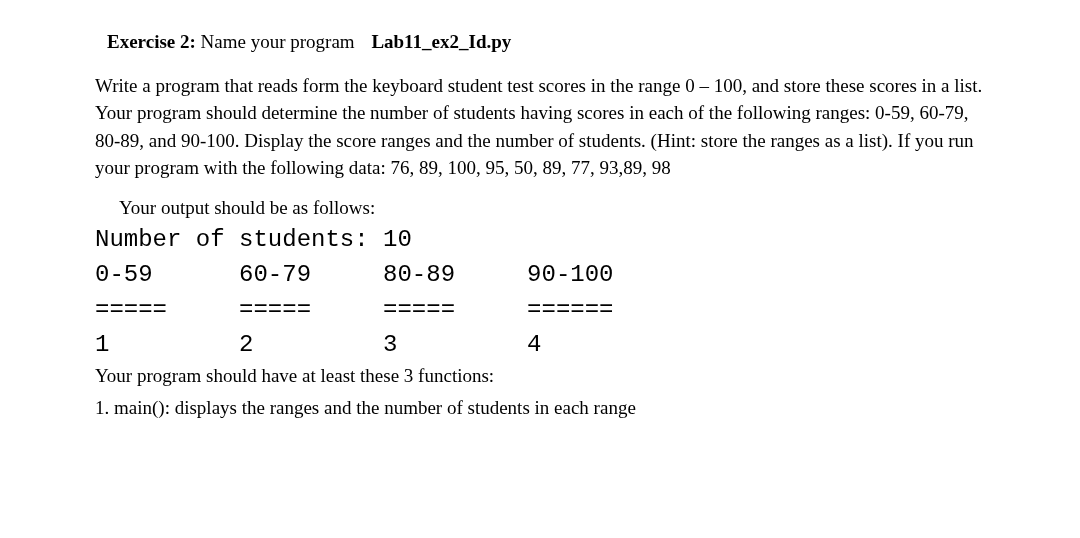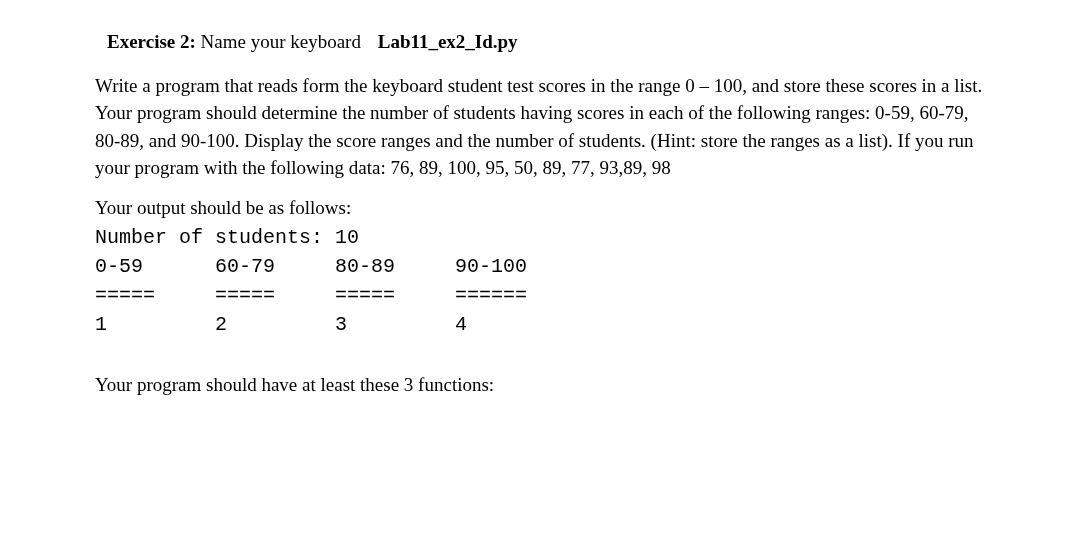--- a/index.html
+++ b/index.html
@@ -18,46 +18,48 @@
     }
     .heading .bold {
       font-weight: bold;
       margin-left: 12px;
     }
     .paragraph {
       margin-bottom: 12px;
     }
     .output-intro {
       margin-bottom: 2px;
+      margin-left: 24px;
     }
     .mono {
       font-family: 'Courier New', Courier, monospace;
-      font-size: 20px;
+      font-size: 24px;
       white-space: pre;
       line-height: 1.45;
-      margin-bottom: 32px;
+      margin-bottom: 0;
     }
     .functions-intro {
       margin-bottom: 4px;
     }
     .func-list {
       margin-top: 0;
     }
   </style>
 </head>
 <body>
 
 <div class="heading">
-  <span class="bold">Exercise 2:</span><span> Name your keyboard </span><span class="bold">Lab11_ex2_Id.py</span>
+  <span class="bold">Exercise 2:</span><span> Name your program </span><span class="bold">Lab11_ex2_Id.py</span>
 </div>
 
 <div class="paragraph">Write a program that reads form the keyboard student test scores in the range 0 – 100, and store these scores in a list. Your program should determine the number of students having scores in each of the following ranges: 0-59, 60-79, 80-89, and 90-100. Display the score ranges and the number of students. (Hint: store the ranges as a list). If you run your program with the following data: 76, 89, 100, 95, 50, 89, 77, 93,89, 98</div>
 
 <div class="output-intro">Your output should be as follows:</div>
 
 <div class="mono">Number of students: 10
 0-59      60-79     80-89     90-100
 =====     =====     =====     ======
 1         2         3         4</div>
 
 <div class="functions-intro">Your program should have at least these 3 functions:</div>
 <div class="func-list">
+  <div>1. main(): displays the ranges and the number of students in each range</div>
 </div>
 
 </body></html>

